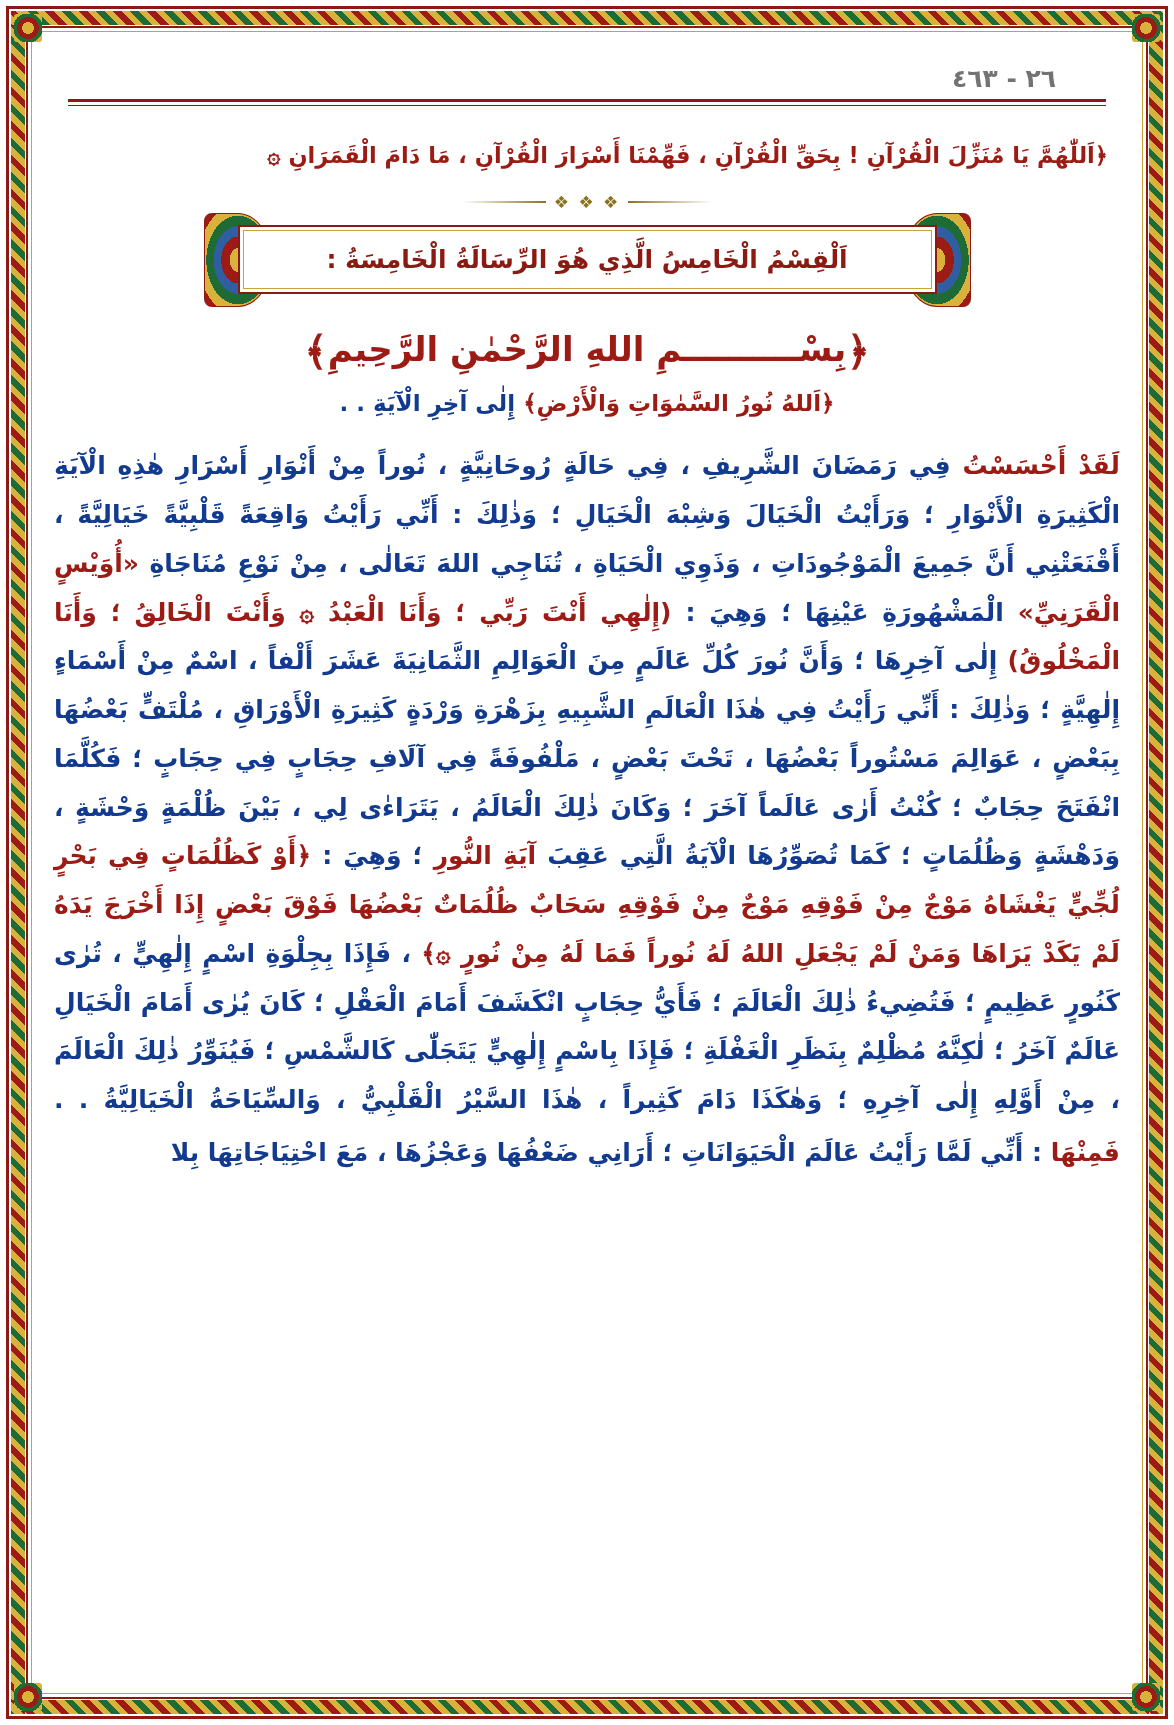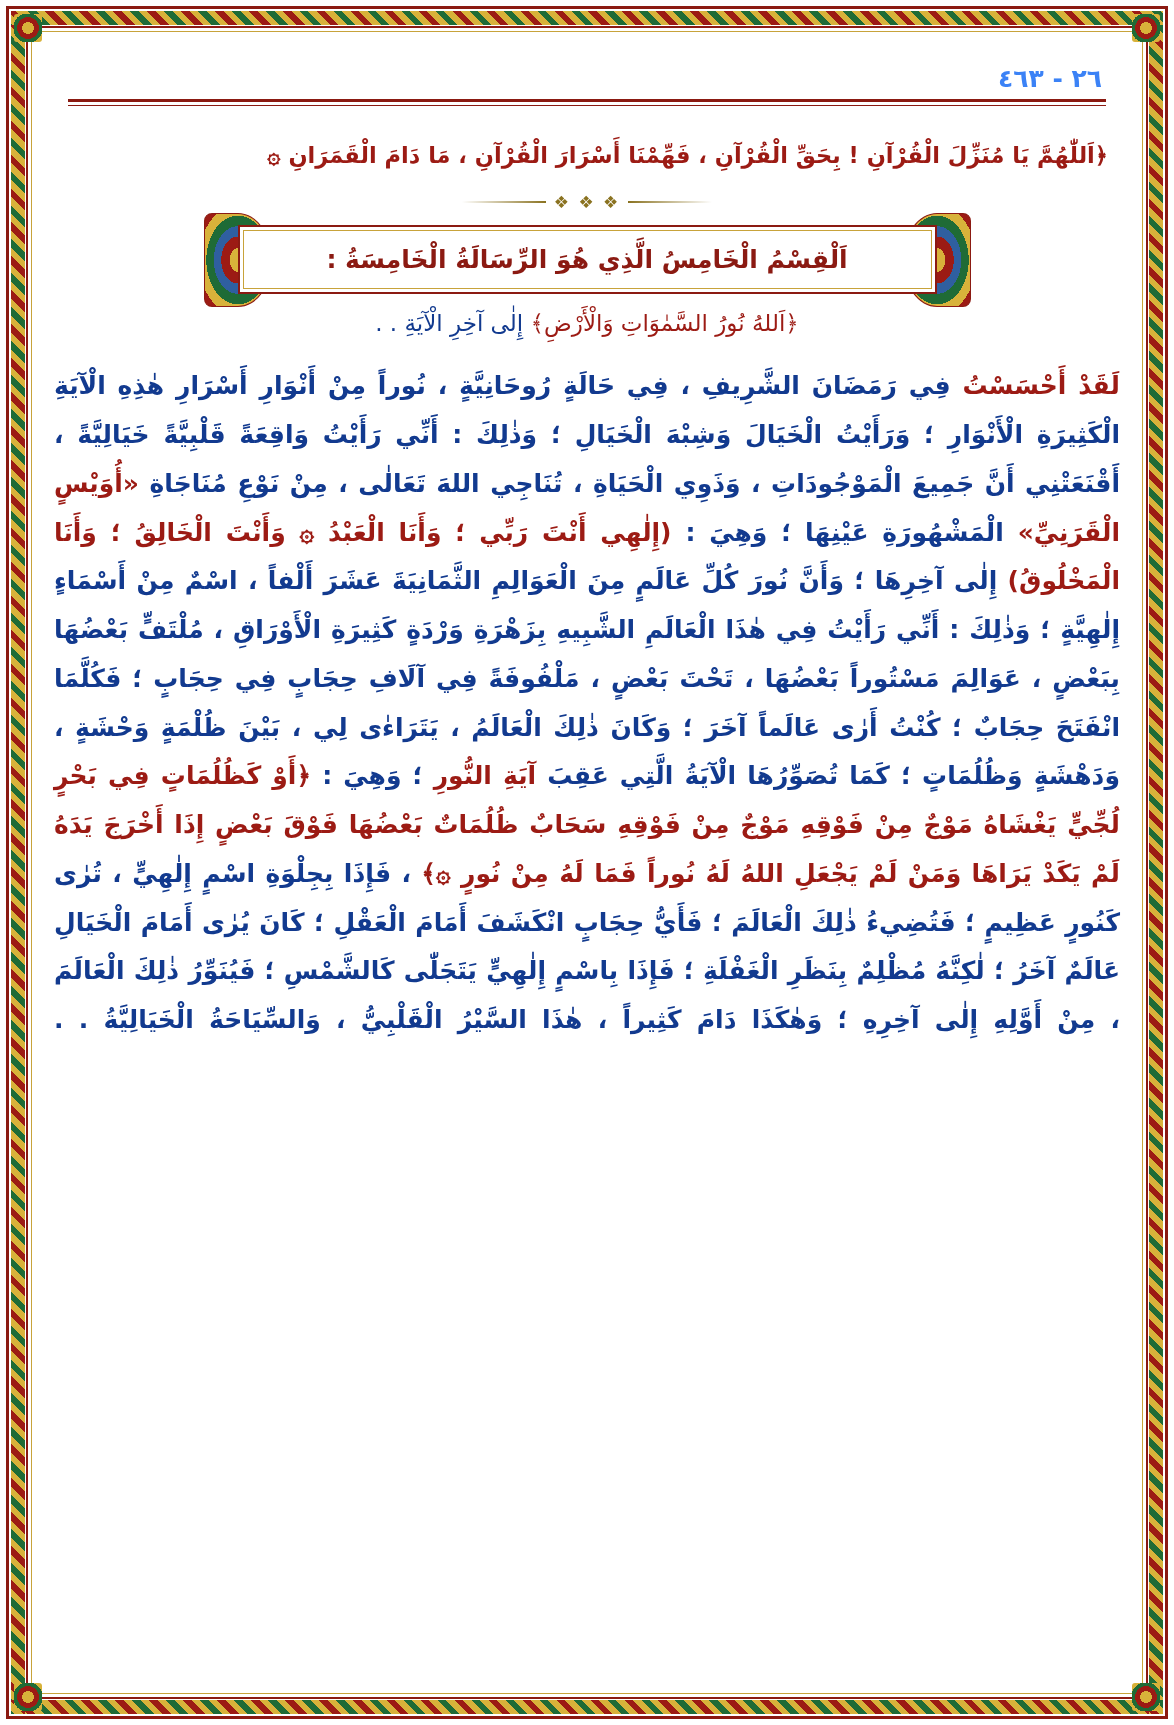--- a/index.html
+++ b/index.html
@@ -86,25 +86,25 @@
   }
   .header-title {
     flex: 1;
     text-align: center;
     color: #8b1a12;
     font-size: 25px;
     font-weight: bold;
     letter-spacing: 0.5px;
   }
   .header-page {
-    color: #3b82f6;
+    color: #737373;
     font-size: 25px;
     font-weight: bold;
     min-width: 150px;
-    text-align: right;
+    text-align: left;
   }
   .header-spacer { min-width: 150px; }
 
   .header-rule {
     margin: 6px 20px 0 20px;
     height: 3px;
     background: #8b1a12;
   }
   .header-rule2 {
     margin: 3px 20px 0 20px;
@@ -190,21 +190,21 @@
   .basmala .flourish {
     color: #9c1b14;
     font-size: 40px;
     vertical-align: middle;
   }
 
   .ayah-line {
     margin: 16px auto 0 auto;
     text-align: center;
     font-size: 23px;
-    font-weight: normal;
+    font-weight: bold;
     direction: rtl;
   }
   .ayah-line .ayah { color: #9c1b14; }
   .ayah-line .tail { color: #123a8f; }
 
   .body {
     margin: 26px 6px 0 6px;
     direction: rtl;
     text-align: justify;
     text-align-last: justify;
@@ -266,28 +266,34 @@
     <div class="ornament">
       <span class="bar"></span>&nbsp;❖&nbsp;❖&nbsp;❖&nbsp;<span class="bar rev"></span>
     </div>
 
     <div class="title-box-wrap">
       <div class="tb-medallion right"></div>
       <div class="tb-medallion left"></div>
       <div class="title-box">اَلْقِسْمُ الْخَامِسُ الَّذِي هُوَ الرِّسَالَةُ الْخَامِسَةُ :</div>
     </div>
 
+    <div class="basmala">
+      <span class="flourish">﴿</span><span>بِسْــــــــــمِ اللهِ الرَّحْمٰنِ الرَّحِيمِ</span><span class="flourish">﴾</span>
+    </div>
 
     <div class="ayah-line">
       <span class="ayah">﴿اَللهُ نُورُ السَّمٰوَاتِ وَالْأَرْضِ﴾</span>
       <span class="tail">إِلٰى آخِرِ الْآيَةِ . .</span>
     </div>
 
     <div class="body">
       <p>
         <span class="red">لَقَدْ أَحْسَسْتُ</span><span class="blue"> فِي رَمَضَانَ الشَّرِيفِ ، فِي حَالَةٍ رُوحَانِيَّةٍ ، نُوراً مِنْ أَنْوَارِ أَسْرَارِ هٰذِهِ الْآيَةِ الْكَثِيرَةِ الْأَنْوَارِ ؛ وَرَأَيْتُ الْخَيَالَ وَشِبْهَ الْخَيَالِ ؛ وَذٰلِكَ : أَنِّي رَأَيْتُ وَاقِعَةً قَلْبِيَّةً خَيَالِيَّةً ، أَقْنَعَتْنِي أَنَّ جَمِيعَ الْمَوْجُودَاتِ ، وَذَوِي الْحَيَاةِ ، تُنَاجِي اللهَ تَعَالٰى ، مِنْ نَوْعِ مُنَاجَاةِ </span><span class="red">«أُوَيْسٍ الْقَرَنِيِّ»</span><span class="blue"> الْمَشْهُورَةِ عَيْنِهَا ؛ وَهِيَ : </span><span class="red">(إِلٰهِي أَنْتَ رَبِّي ؛ وَأَنَا الْعَبْدُ ۞ وَأَنْتَ الْخَالِقُ ؛ وَأَنَا الْمَخْلُوقُ)</span><span class="blue"> إِلٰى آخِرِهَا ؛ وَأَنَّ نُورَ كُلِّ عَالَمٍ مِنَ الْعَوَالِمِ الثَّمَانِيَةَ عَشَرَ أَلْفاً ، اسْمٌ مِنْ أَسْمَاءٍ إِلٰهِيَّةٍ ؛ وَذٰلِكَ : أَنِّي رَأَيْتُ فِي هٰذَا الْعَالَمِ الشَّبِيهِ بِزَهْرَةِ وَرْدَةٍ كَثِيرَةِ الْأَوْرَاقِ ، مُلْتَفٍّ بَعْضُهَا بِبَعْضٍ ، عَوَالِمَ مَسْتُوراً بَعْضُهَا ، تَحْتَ بَعْضٍ ، مَلْفُوفَةً فِي آلَافِ حِجَابٍ فِي حِجَابٍ ؛ فَكُلَّمَا انْفَتَحَ حِجَابٌ ؛ كُنْتُ أَرٰى عَالَماً آخَرَ ؛ وَكَانَ ذٰلِكَ الْعَالَمُ ، يَتَرَاءٰى لِي ، بَيْنَ ظُلْمَةٍ وَحْشَةٍ ، وَدَهْشَةٍ وَظُلُمَاتٍ ؛ كَمَا تُصَوِّرُهَا الْآيَةُ الَّتِي عَقِبَ </span><span class="red">آيَةِ النُّورِ</span><span class="blue"> ؛ وَهِيَ : </span><span class="red">﴿أَوْ كَظُلُمَاتٍ فِي بَحْرٍ لُجِّيٍّ يَغْشَاهُ مَوْجٌ مِنْ فَوْقِهِ مَوْجٌ مِنْ فَوْقِهِ سَحَابٌ ظُلُمَاتٌ بَعْضُهَا فَوْقَ بَعْضٍ إِذَا أَخْرَجَ يَدَهُ لَمْ يَكَدْ يَرَاهَا وَمَنْ لَمْ يَجْعَلِ اللهُ لَهُ نُوراً فَمَا لَهُ مِنْ نُورٍ ۞﴾</span><span class="blue"> ، فَإِذَا بِجِلْوَةِ اسْمٍ إِلٰهِيٍّ ، تُرٰى كَنُورٍ عَظِيمٍ ؛ فَتُضِيءُ ذٰلِكَ الْعَالَمَ ؛ فَأَيُّ حِجَابٍ انْكَشَفَ أَمَامَ الْعَقْلِ ؛ كَانَ يُرٰى أَمَامَ الْخَيَالِ عَالَمٌ آخَرُ ؛ لٰكِنَّهُ مُظْلِمٌ بِنَظَرِ الْغَفْلَةِ ؛ فَإِذَا بِاسْمٍ إِلٰهِيٍّ يَتَجَلّٰى كَالشَّمْسِ ؛ فَيُنَوِّرُ ذٰلِكَ الْعَالَمَ ، مِنْ أَوَّلِهِ إِلٰى آخِرِهِ ؛ وَهٰكَذَا دَامَ كَثِيراً ، هٰذَا السَّيْرُ الْقَلْبِيُّ ، وَالسِّيَاحَةُ الْخَيَالِيَّةُ . .</span>
       </p>
+      <p class="lastline">
+        <span class="red">فَمِنْهَا</span><span class="blue"> : أَنِّي لَمَّا رَأَيْتُ عَالَمَ الْحَيَوَانَاتِ ؛ أَرَانِي ضَعْفُهَا وَعَجْزُهَا ، مَعَ احْتِيَاجَاتِهَا بِلا</span>
+      </p>
     </div>
 
   </div>
 
   <div class="footer-strip"></div>
 </div>
 
 </body></html>

